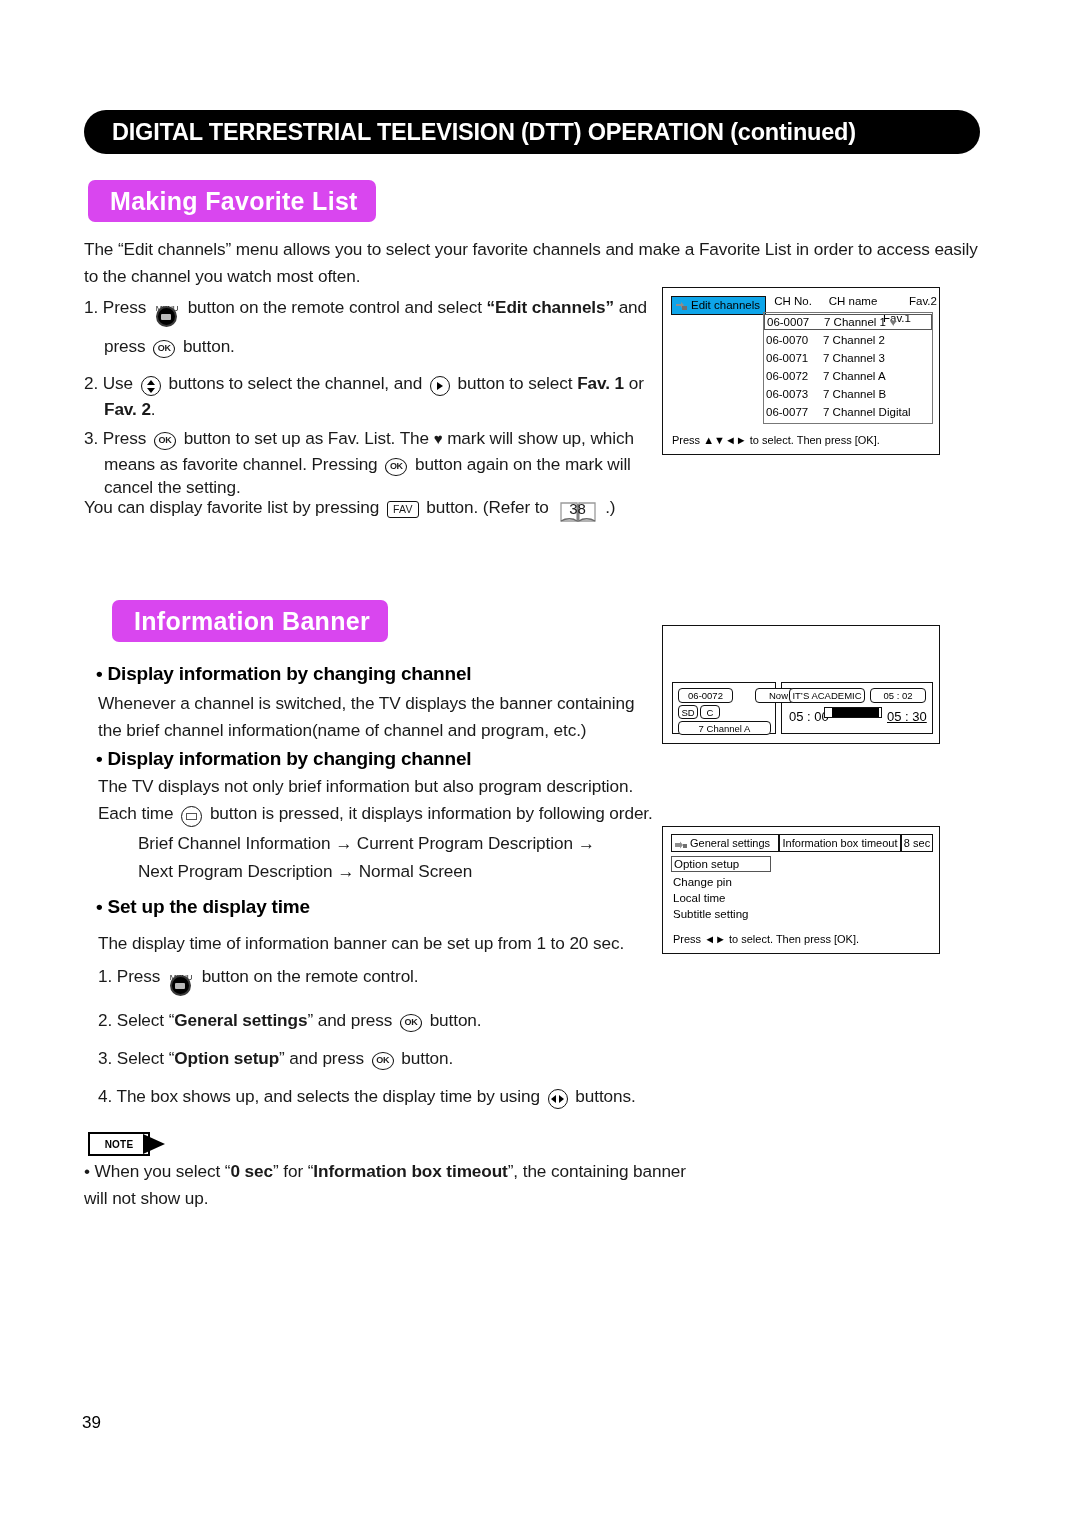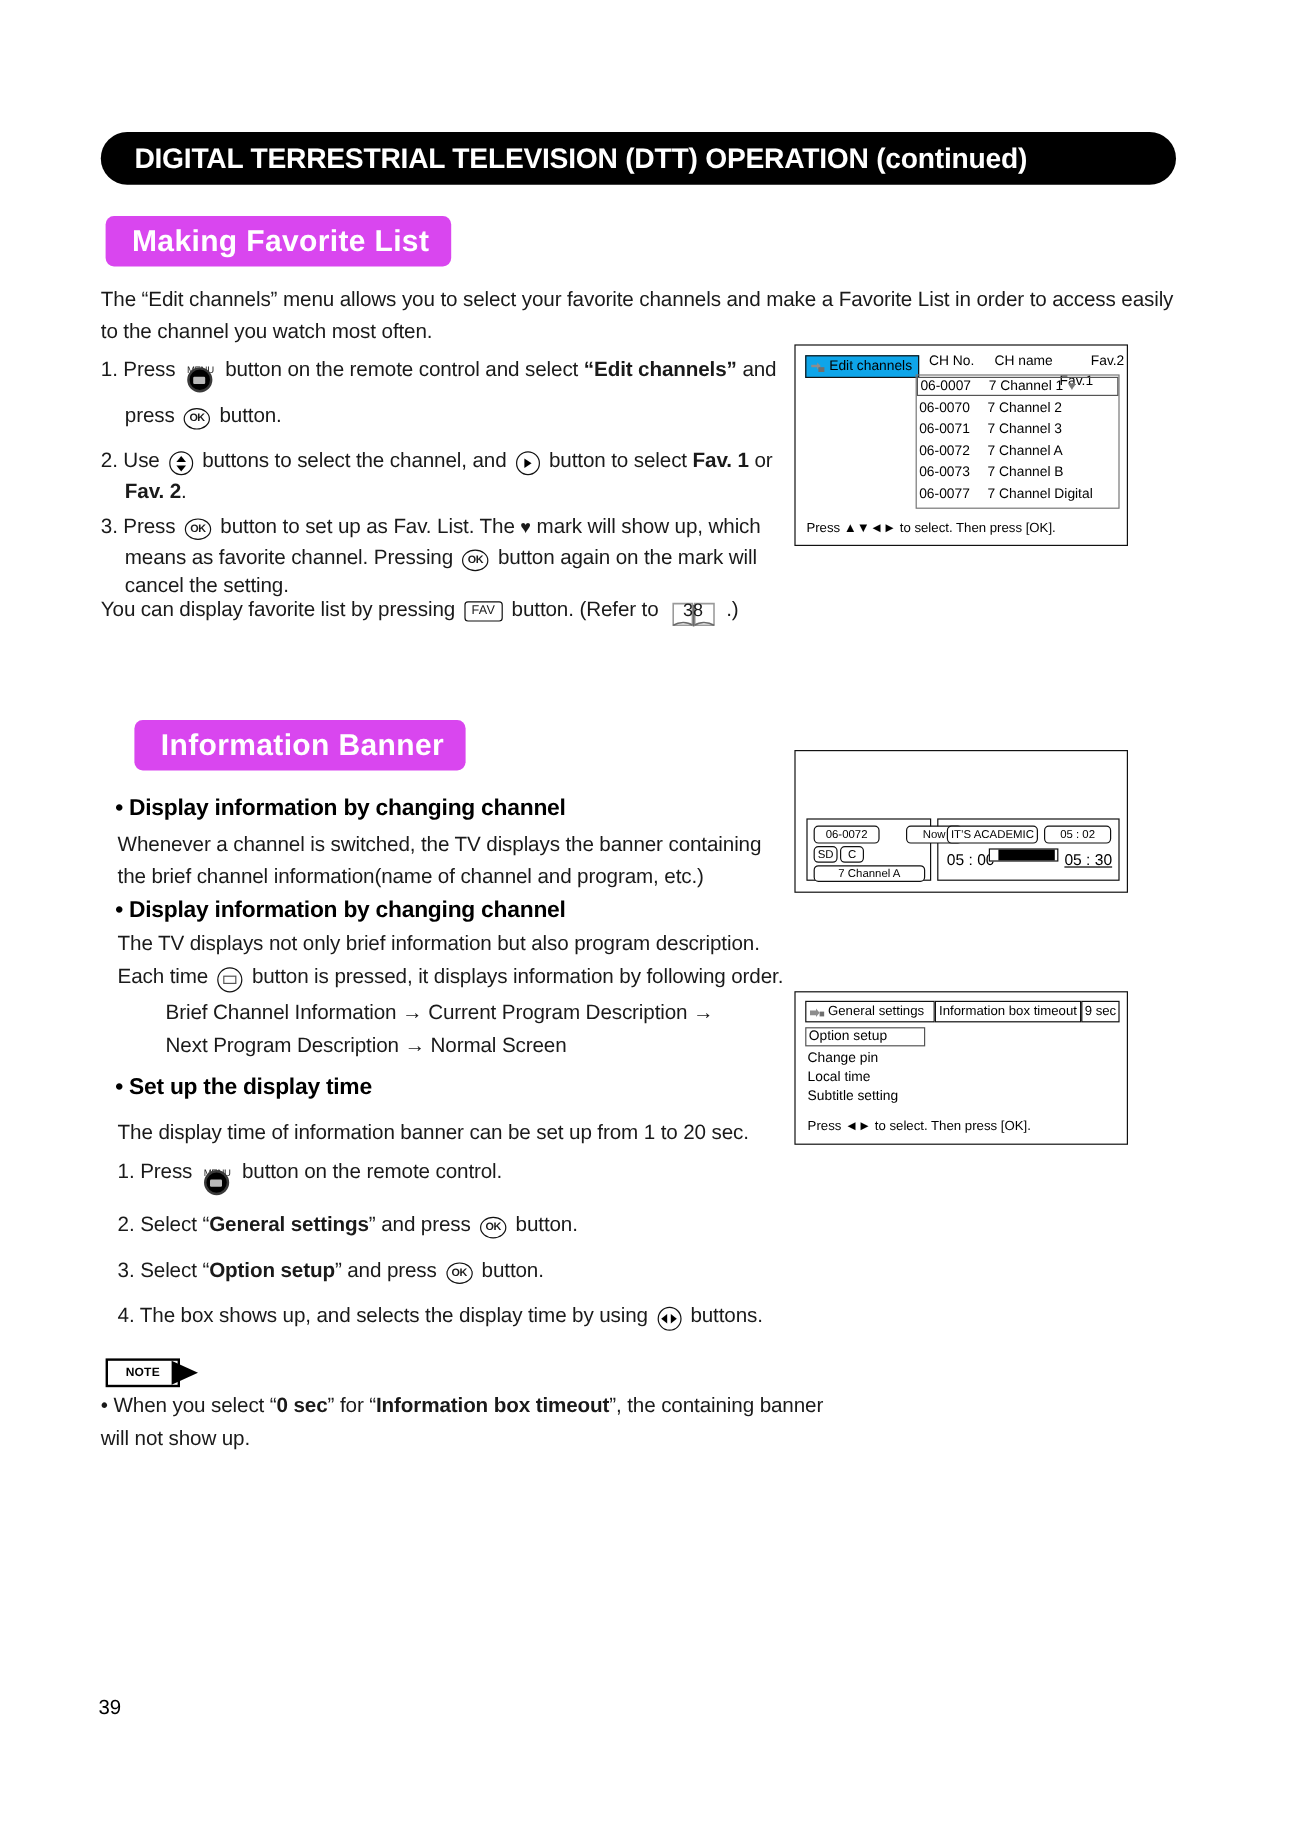--- a/index.html
+++ b/index.html
@@ -618,21 +618,21 @@
           <path d="M0,2 L5,2 L5,0.5 L8,4 L5,7.5 L5,6 L0,6 Z" fill="#8d8d8d"></path>
           <rect x="8" y="3" width="4" height="4" fill="#6f6f6f"></rect>
         </svg>
       </span>
       <span>General settings</span>
     </div>
     <div class="tab" style="left:116px; top:7px; width:122px; justify-content:center;">
       <span>Information box timeout</span>
     </div>
     <div class="tab" style="left:238px; top:7px; width:32px; justify-content:center;">
-      <span>9 sec</span>
+      <span>8 sec</span>
     </div>
 
     <div class="menu-item sel" style="top:29px; width:100px;">Option setup</div>
     <div class="menu-item" style="top:49px;">Change pin</div>
     <div class="menu-item" style="top:65px;">Local time</div>
     <div class="menu-item" style="top:81px;">Subtitle setting</div>
 
     <div class="foot">Press ◄► to select. Then press [OK].</div>
   </div>
 

